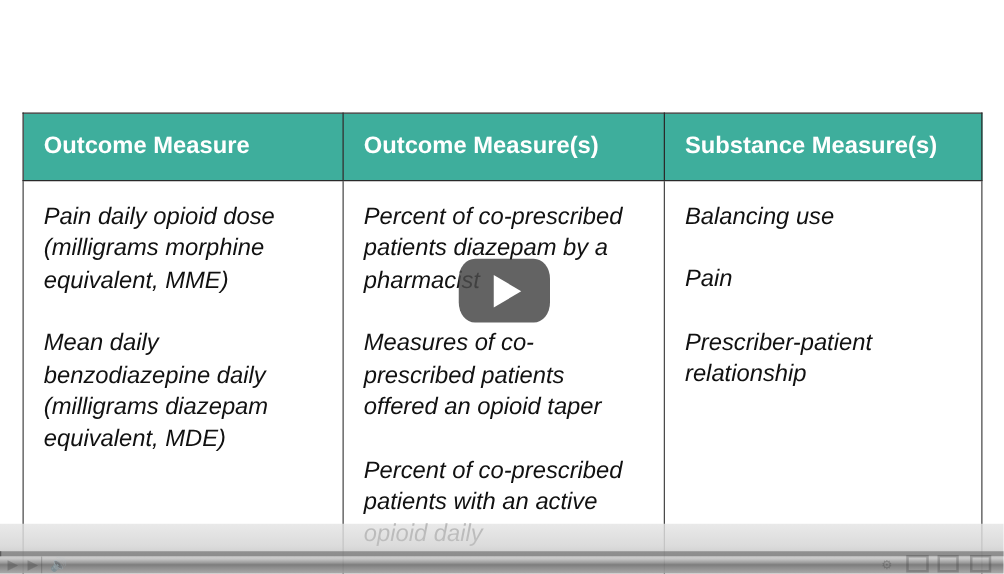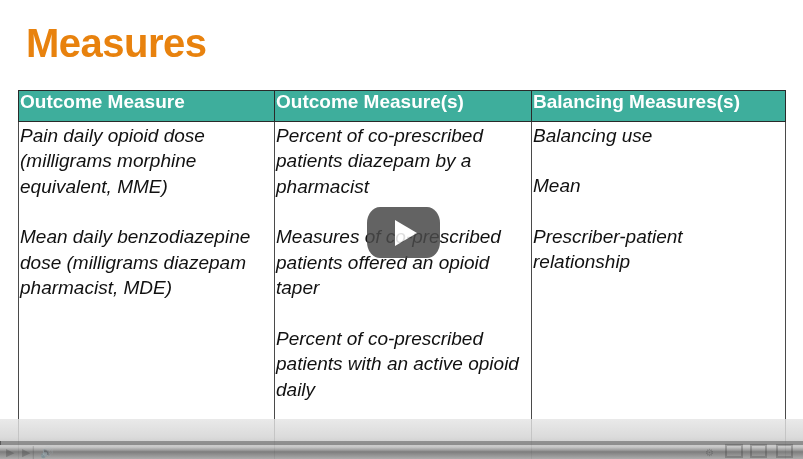--- a/index.html
+++ b/index.html
@@ -41,21 +41,21 @@
   #measures-table {
     position: absolute;
     left: 18px;
     top: 90px;
     width: 767px;
     border-collapse: collapse;
     table-layout: fixed;
   }
   #measures-table td, #measures-table th {
     vertical-align: top;
-    padding: 1px;
+    padding: 16px;
     margin: 0;
   }
 
   .col-1 { width: 256px; }
   .col-2 { width: 257px; }
   .col-3 { width: 254px; }
 
   thead tr { height: 31px; }
 
   .hdr-cell {
@@ -159,49 +159,48 @@
   #ctl-settings { right: 86px; width: 12px; color: #3a3a3a; font-size: 10px; line-height: 13px; }
   #ctl-theater  { right: 60px; width: 14px; height: 10px; border: 2px solid #3a3a3a; bottom: 1px; }
   #ctl-miniplayer { right: 36px; width: 13px; height: 10px; border: 2px solid #3a3a3a; bottom: 1px; }
   #ctl-fullscreen { right: 10px; width: 13px; height: 10px; border: 2px solid #3a3a3a; bottom: 1px; }
 </style>
 </head>
 <body>
 
 <div id="slide">
 
-  <div id="slide-title">Measures</div>
 
   <table id="measures-table">
     <colgroup>
       <col class="col-1">
       <col class="col-2">
       <col class="col-3">
     </colgroup>
     <thead>
       <tr>
         <th class="hdr-cell">Outcome Measure</th>
         <th class="hdr-cell">Outcome Measure(s)</th>
-        <th class="hdr-cell">Balancing Measures(s)</th>
+        <th class="hdr-cell">Substance Measure(s)</th>
       </tr>
     </thead>
     <tbody>
       <tr>
         <td class="body-cell">
           <p>Pain daily opioid dose (milligrams morphine equivalent, MME)</p>
-          <p>Mean daily benzodiazepine dose (milligrams diazepam pharmacist, MDE)</p>
+          <p>Mean daily benzodiazepine daily (milligrams diazepam equivalent, MDE)</p>
         </td>
         <td class="body-cell">
           <p>Percent of co-prescribed patients diazepam by a pharmacist</p>
           <p>Measures of co-prescribed patients offered an opioid taper</p>
           <p class="gap-lg">Percent of co-prescribed patients with an active opioid daily</p>
         </td>
         <td class="body-cell">
           <p>Balancing use</p>
-          <p>Mean</p>
+          <p>Pain</p>
           <p>Prescriber-patient relationship</p>
         </td>
       </tr>
     </tbody>
   </table>
 
   <div id="play-button">
     <span class="tri"></span>
   </div>
 

